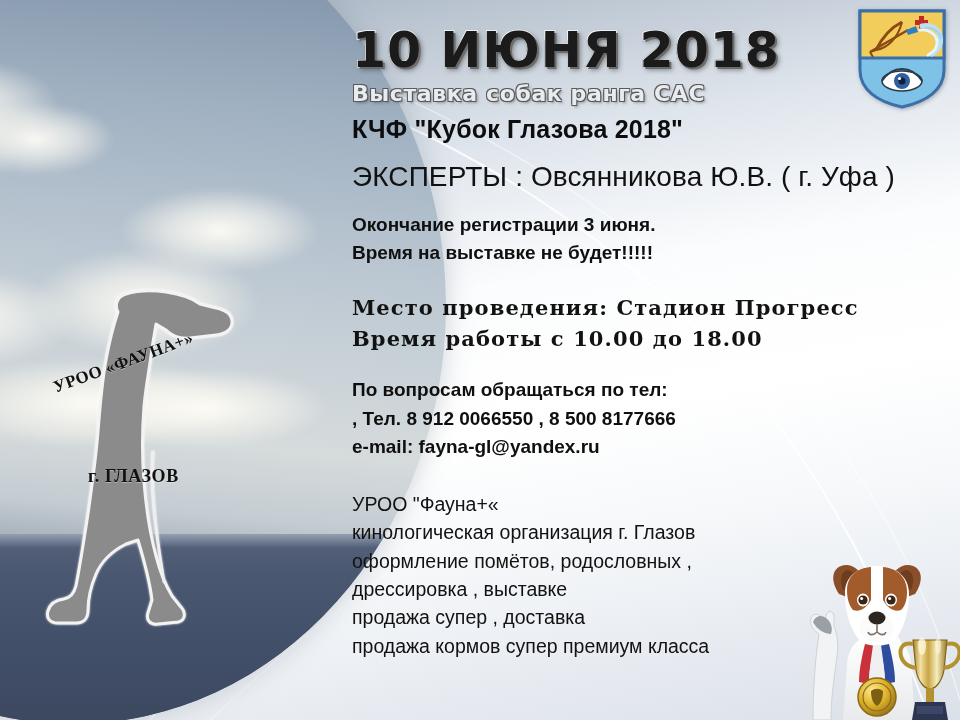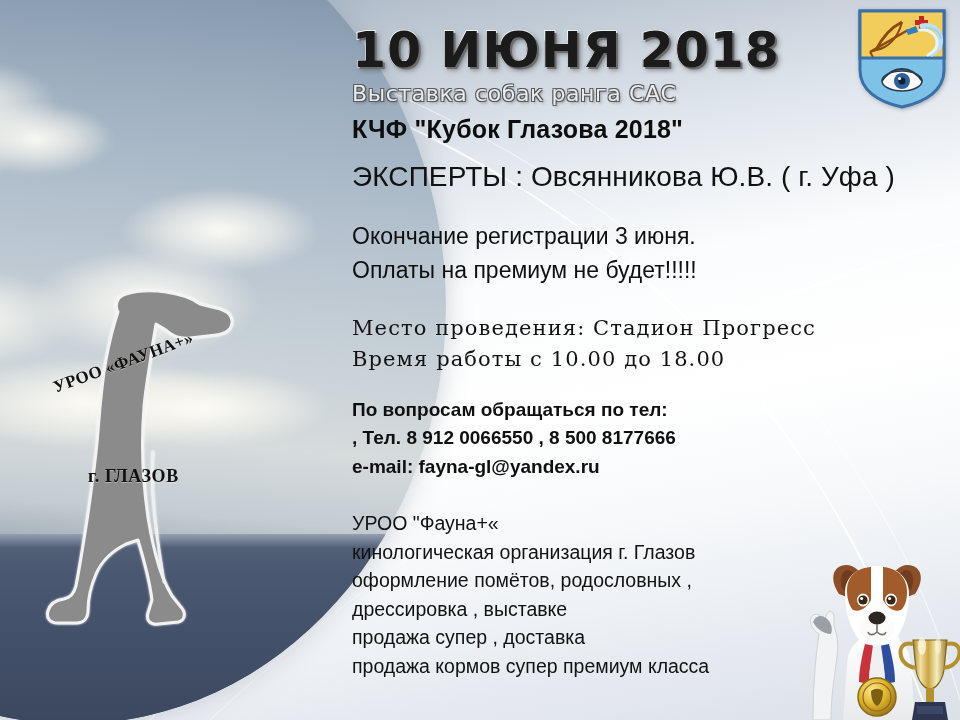--- a/index.html
+++ b/index.html
@@ -96,44 +96,44 @@
     text-shadow:
       2px 2px 0 #6c6c6c,
       3px 3px 5px rgba(60,60,60,.55);
     background:linear-gradient(180deg,#f2f2f2 0%,#d8d8d8 30%,#1e1e1e 34%,#101010 100%);
     -webkit-background-clip:text;
     background-clip:text;
   }
   #subline{
     margin-top:2px;
     font-family:"DejaVu Sans", sans-serif;
-    font-weight:normal;
+    font-weight:bold;
     font-size:22px;
     letter-spacing:.6px;
     color:#e9ecef;
     text-shadow:
       -1px -1px 0 #5a5a5a, 1px -1px 0 #5a5a5a,
       -1px  1px 0 #5a5a5a, 1px  1px 0 #5a5a5a,
        2px  2px 3px rgba(70,70,70,.5);
   }
   #cup-title{
     margin-top:9px;
     font-weight:bold;font-size:25px;letter-spacing:.2px;color:#0d0d0d;
   }
   #experts{
     margin-top:17px;
     font-size:28px;color:#111;letter-spacing:.1px;
   }
   #reg-block{
-    margin-top:26px;font-weight:normal;font-size:23px;line-height:1.48;color:#0f0f0f;
+    margin-top:18px;font-weight:bold;font-size:19px;line-height:1.48;color:#0f0f0f;
   }
   #venue-block{
     margin-top:26px;
     font-family:"DejaVu Serif", serif;
-    font-weight:normal;font-size:21px;line-height:1.45;letter-spacing:1.1px;color:#121212;
+    font-weight:bold;font-size:21px;line-height:1.45;letter-spacing:1.1px;color:#121212;
   }
   #contact-block{
     margin-top:22px;font-weight:bold;font-size:19px;line-height:1.5;color:#0f0f0f;
   }
   #org-block{
     margin-top:28px;font-size:19.5px;line-height:1.46;color:#121212;
   }
 
   
   #coat-of-arms{
@@ -245,21 +245,21 @@
   </div>
 
   <div id="content">
     <div class="row" id="headline">10 ИЮНЯ 2018</div>
     <div class="row" id="subline">Выставка собак ранга САС</div>
     <div class="row" id="cup-title">КЧФ "Кубок Глазова 2018"</div>
     <div class="row" id="experts">ЭКСПЕРТЫ : Овсянникова Ю.В. ( г. Уфа )</div>
 
     <div class="row" id="reg-block">
       <div>Окончание регистрации 3 июня.</div>
-      <div>Оплаты на премиум не будет!!!!!</div>
+      <div>Время на выставке не будет!!!!!</div>
     </div>
 
     <div class="row" id="venue-block">
       <div>Место проведения: Стадион Прогресс</div>
       <div>Время работы с 10.00 до 18.00</div>
     </div>
 
     <div class="row" id="contact-block">
       <div>По вопросам обращаться по тел:</div>
       <div>, Тел. 8 912 0066550 , 8 500 8177666</div>

